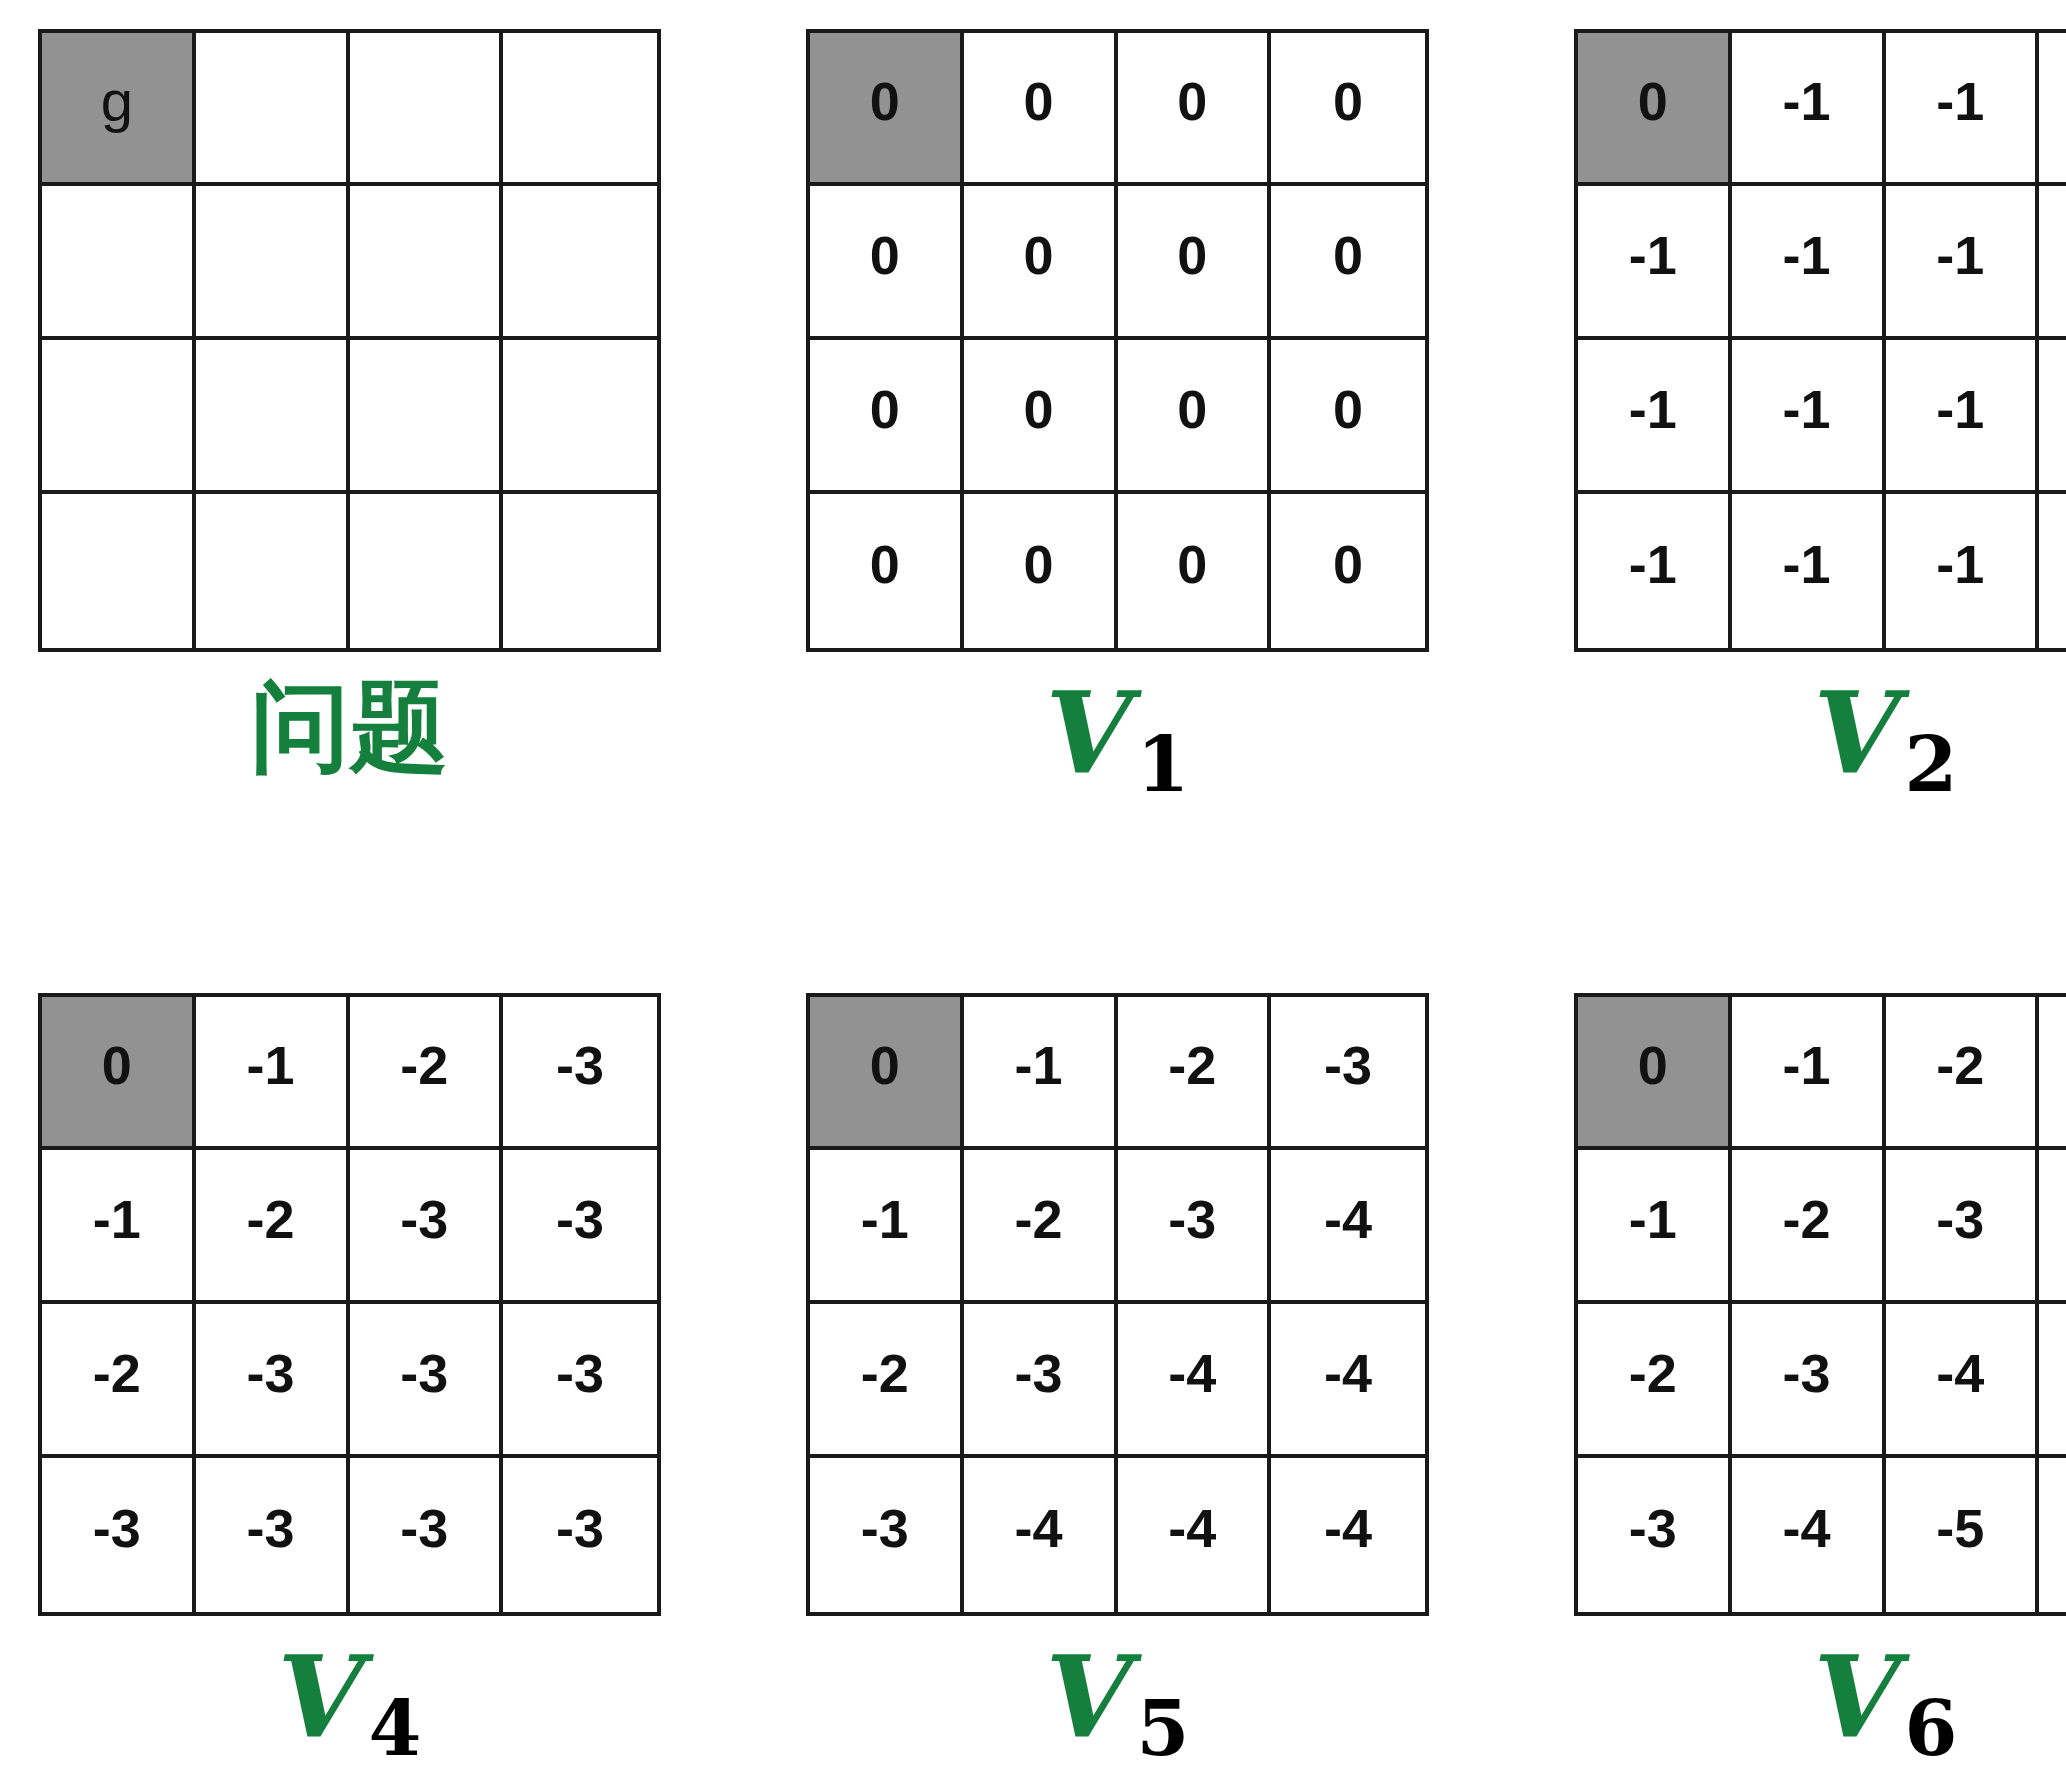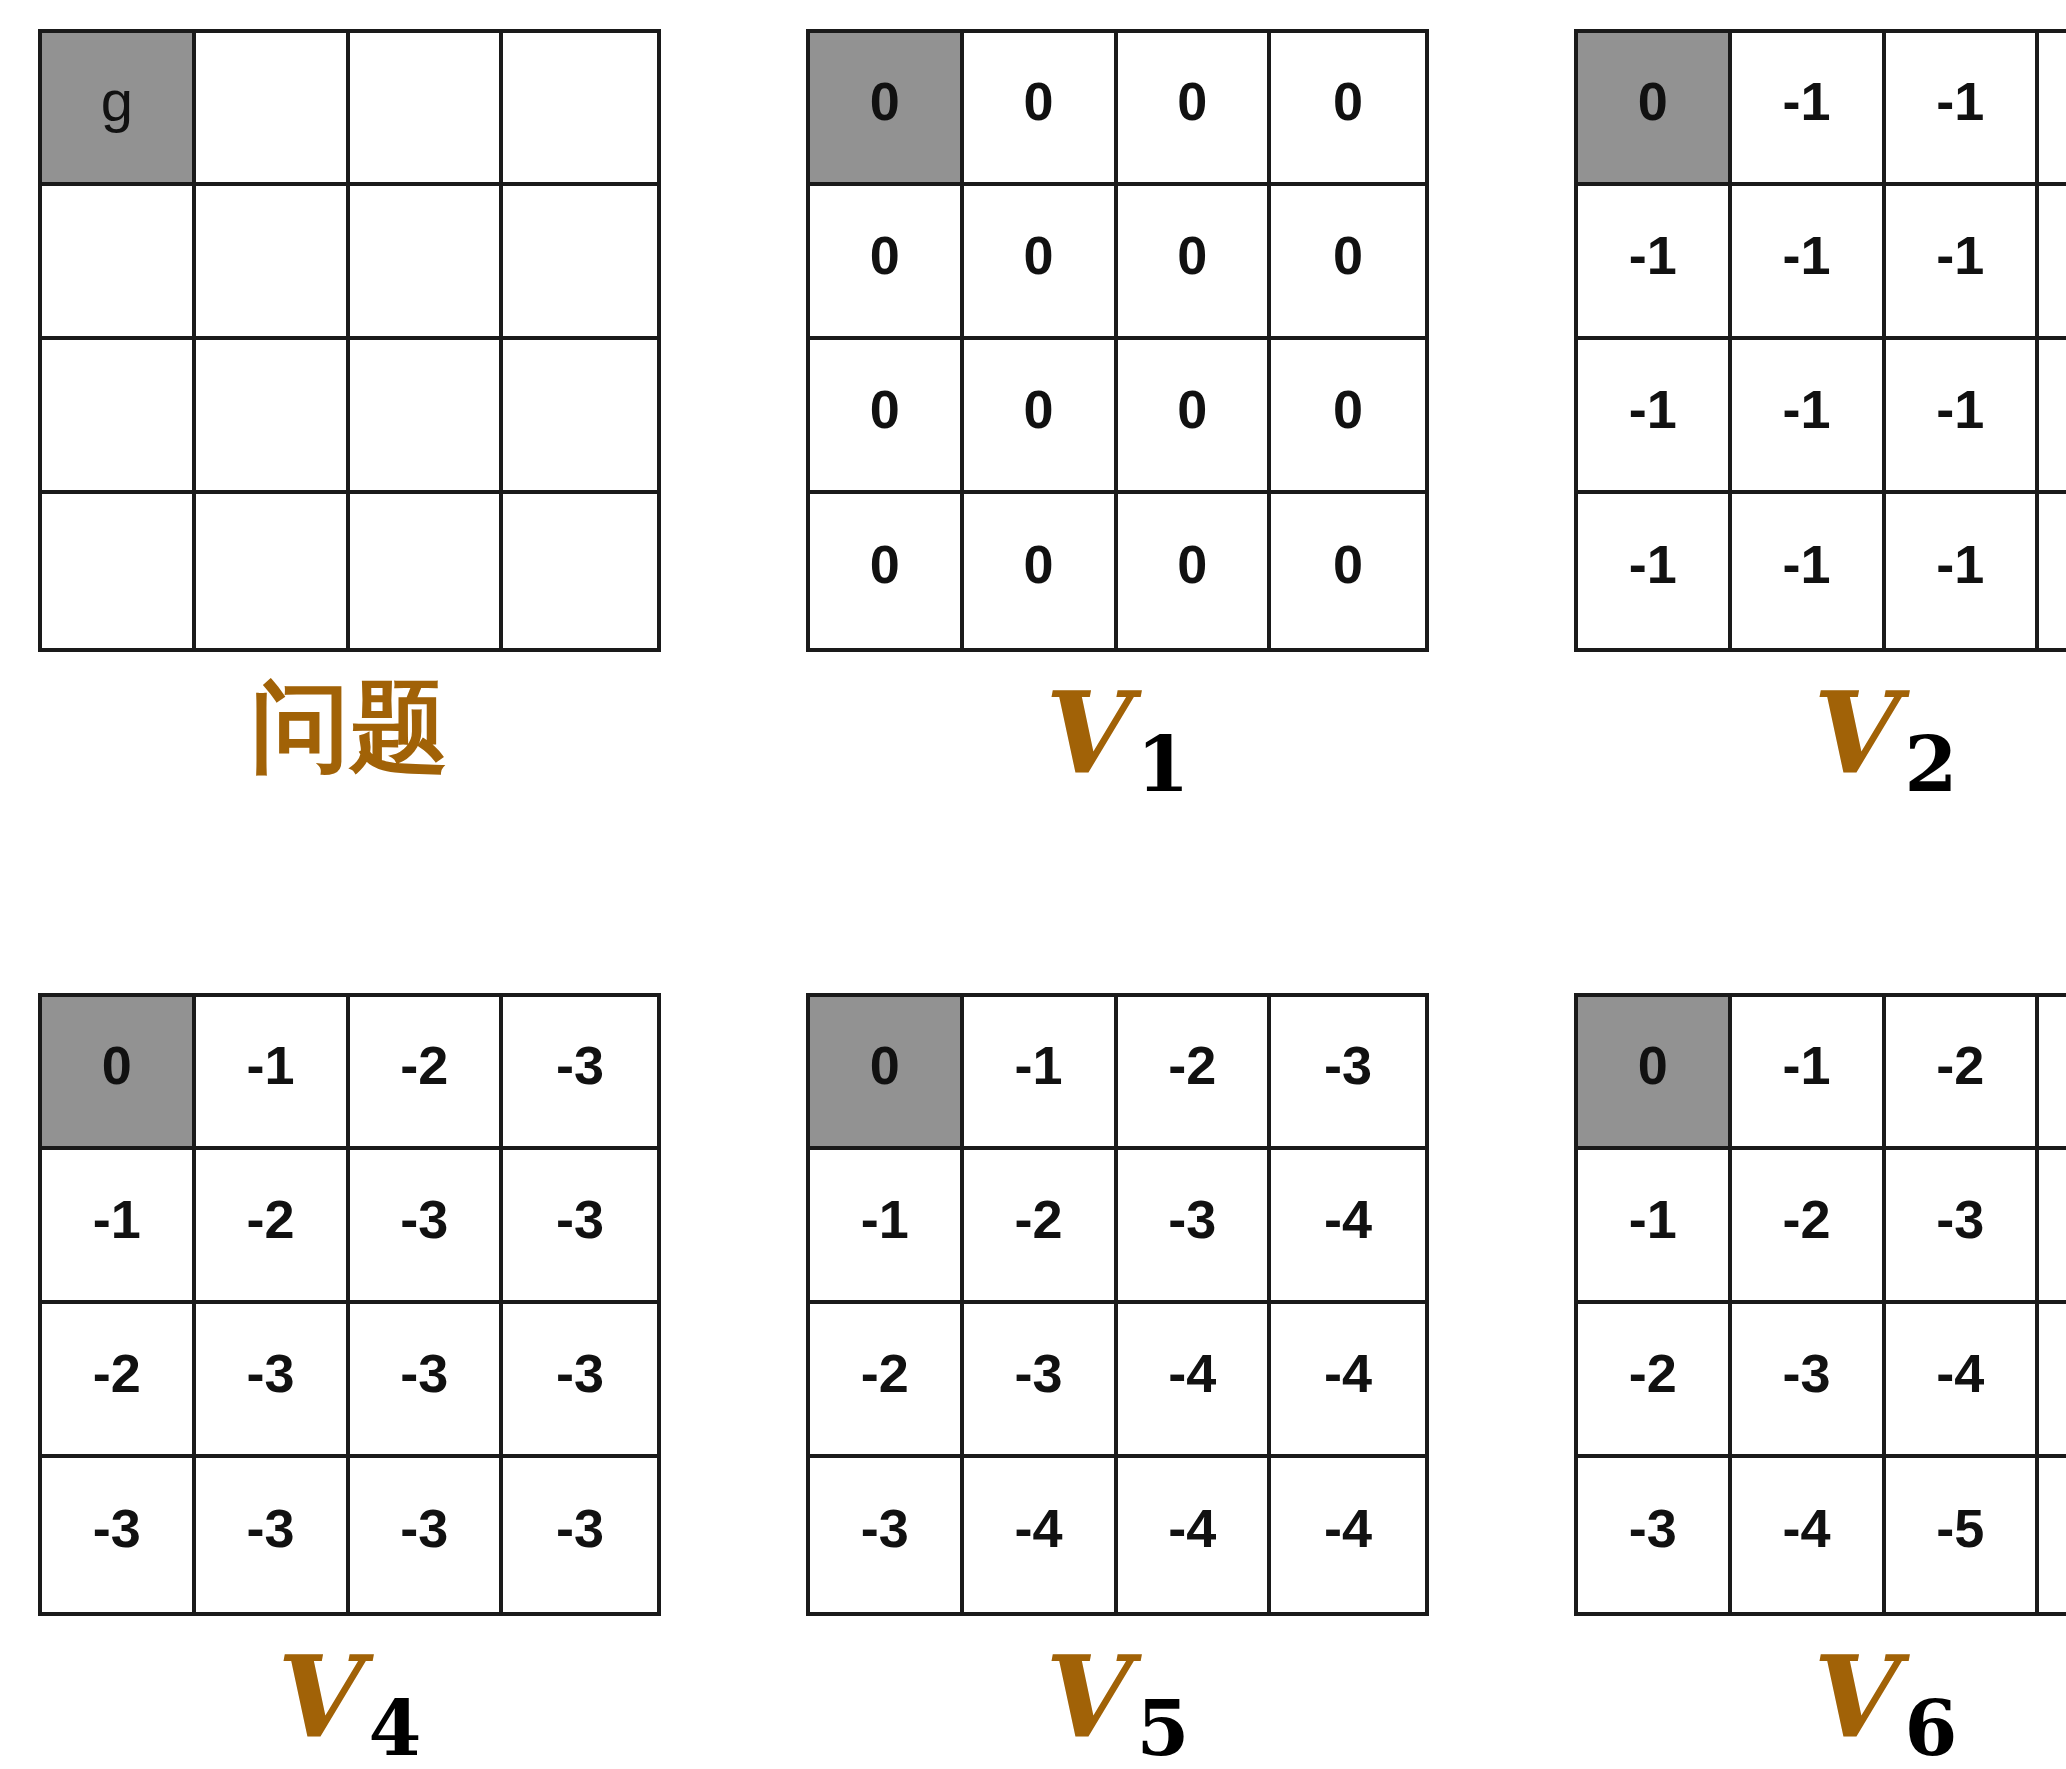--- a/index.html
+++ b/index.html
@@ -52,21 +52,21 @@
     height: 136px;
     display: flex;
     justify-content: center;
     align-items: flex-start;
   }
   .label-main {
     font-family: "DejaVu Serif", "Liberation Serif", serif;
     font-weight: 700;
     font-size: 112px;
     line-height: 1;
-    color: #a16207;
+    color: #15803d;
   }
   .label-main.math { font-style: italic; }
   .label-main.cjk { font-style: normal; font-size: 99px; }
   .label-sub {
     font-family: "DejaVu Serif", "Liberation Serif", serif;
     font-weight: 700;
     font-size: 76px;
     line-height: 1;
     color: #000000;
     transform: translateY(50px);

